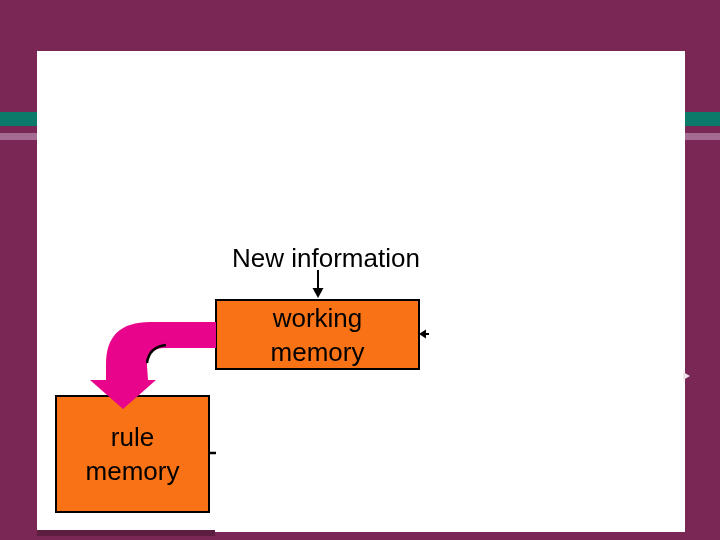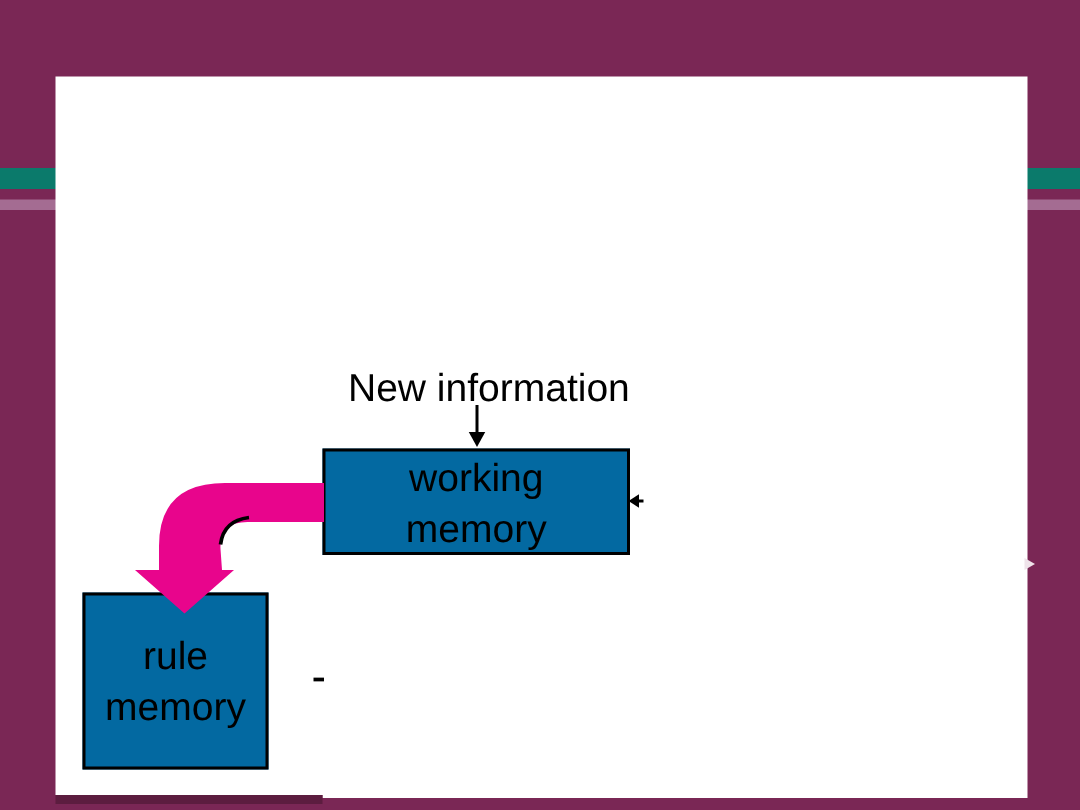--- a/index.html
+++ b/index.html
@@ -17,26 +17,26 @@
     background:#FFFFFF;
   }
   .slide-step{position:absolute;left:215px;top:514px;width:470px;height:2px;background:#FFFFFF;}
   .slide-shadow{position:absolute;left:37px;top:514px;width:178px;height:6px;background:#5C1D3F;}
   .label{
     position:absolute;color:#000;font-size:26px;line-height:28px;white-space:nowrap;
   }
   .label-newinfo{left:232px;top:228px;}
   .label-select{left:56px;top:290px;}
   .dbox{
-    position:absolute;box-sizing:border-box;background:#0369a1;border:2px solid #000;
+    position:absolute;box-sizing:border-box;background:#f97316;border:2px solid #000;
     display:flex;flex-direction:column;align-items:center;justify-content:center;
     font-size:26px;line-height:34px;color:#000;text-align:center;
   }
   .box-wm{left:215px;top:283px;width:205px;height:71px;}
-  .box-rm{left:55px;top:379px;width:124px;height:118px;}
+  .box-rm{left:55px;top:379px;width:155px;height:118px;}
   svg.overlay{position:absolute;left:0;top:0;width:720px;height:540px;}
   .pink-shape{fill:#E8058C;}
 </style>
 </head>
 <body>
 
 <div class="stage">
 
   <div class="stripe stripe-teal"></div>
   <div class="stripe stripe-mauve"></div>

